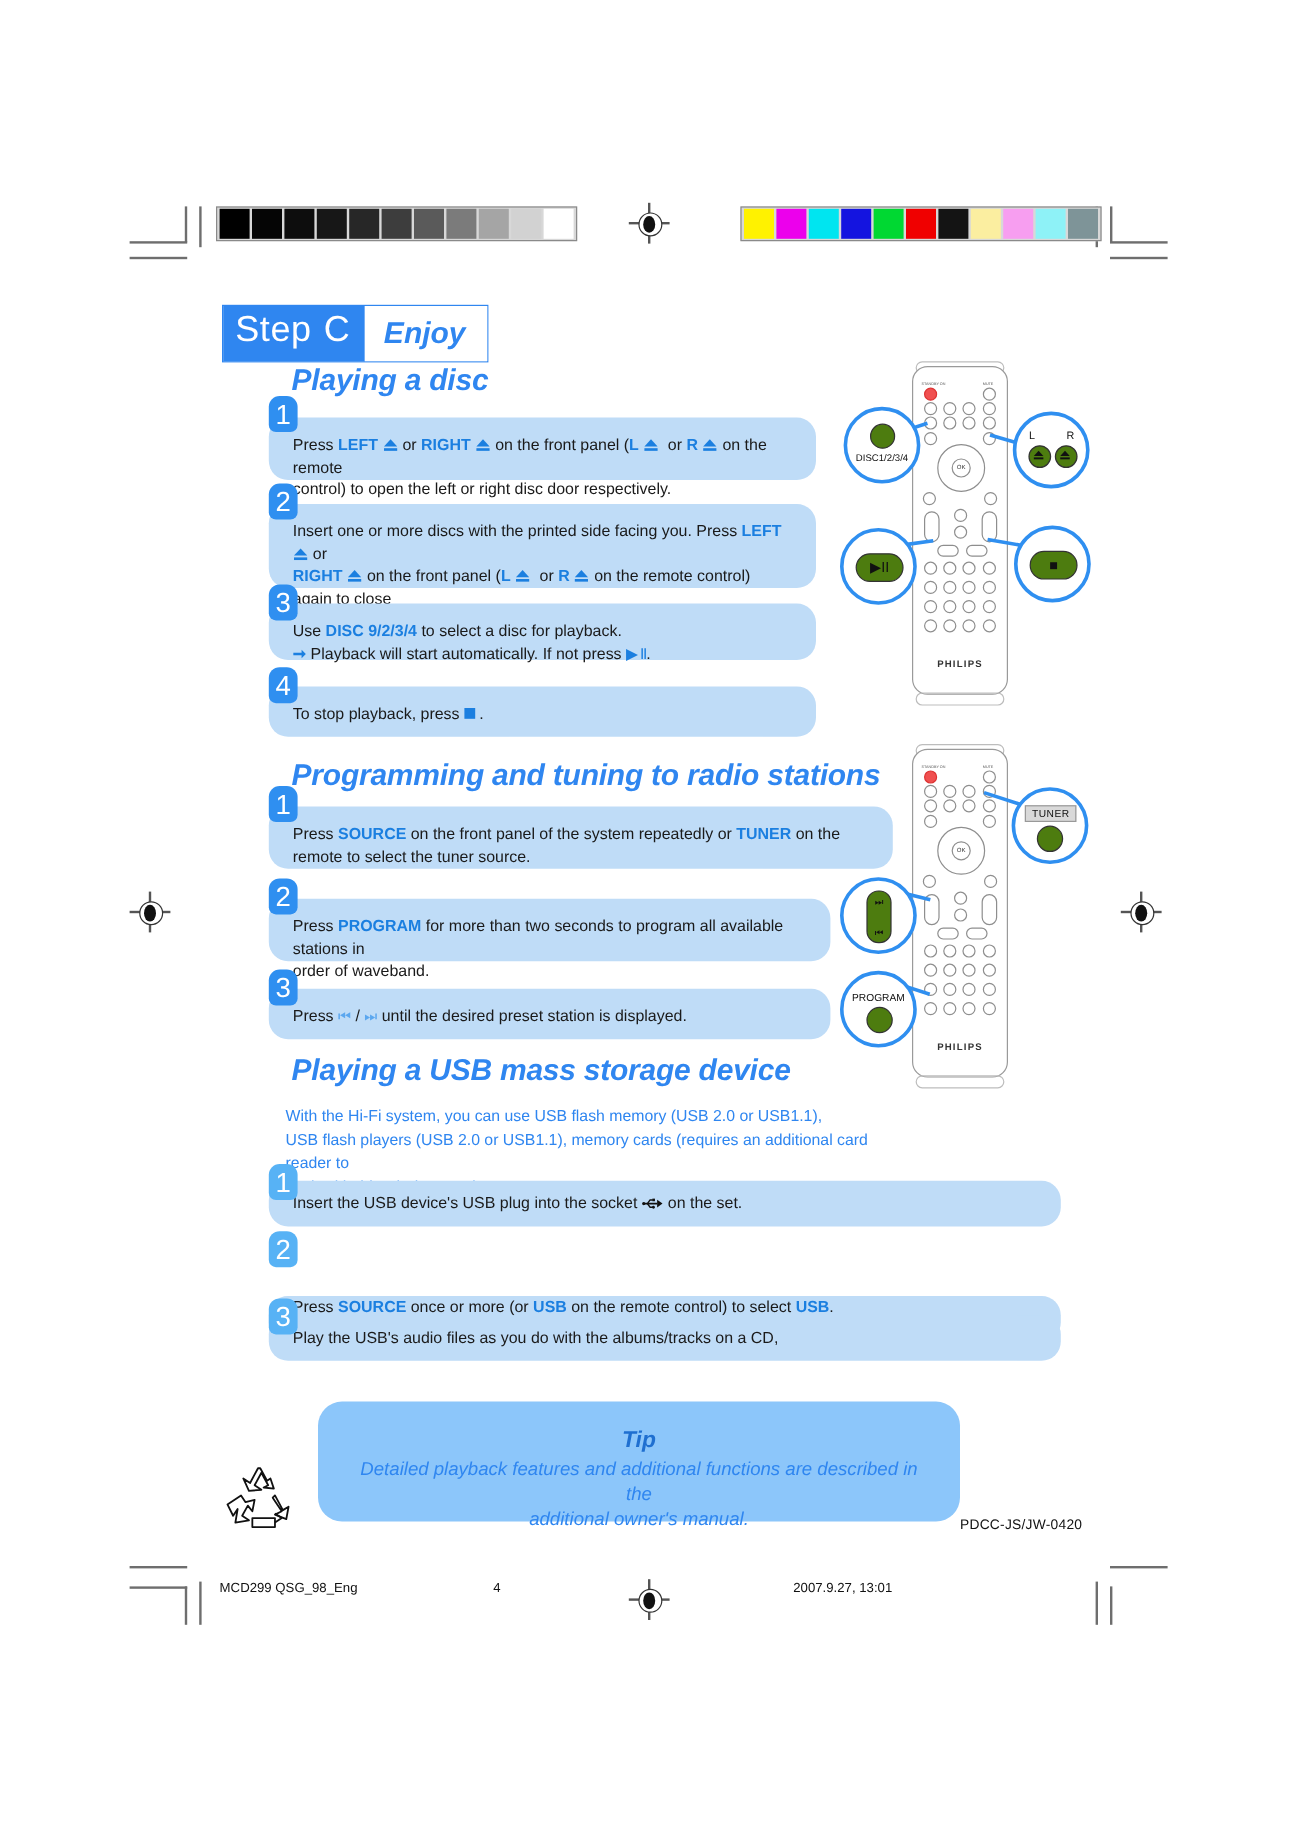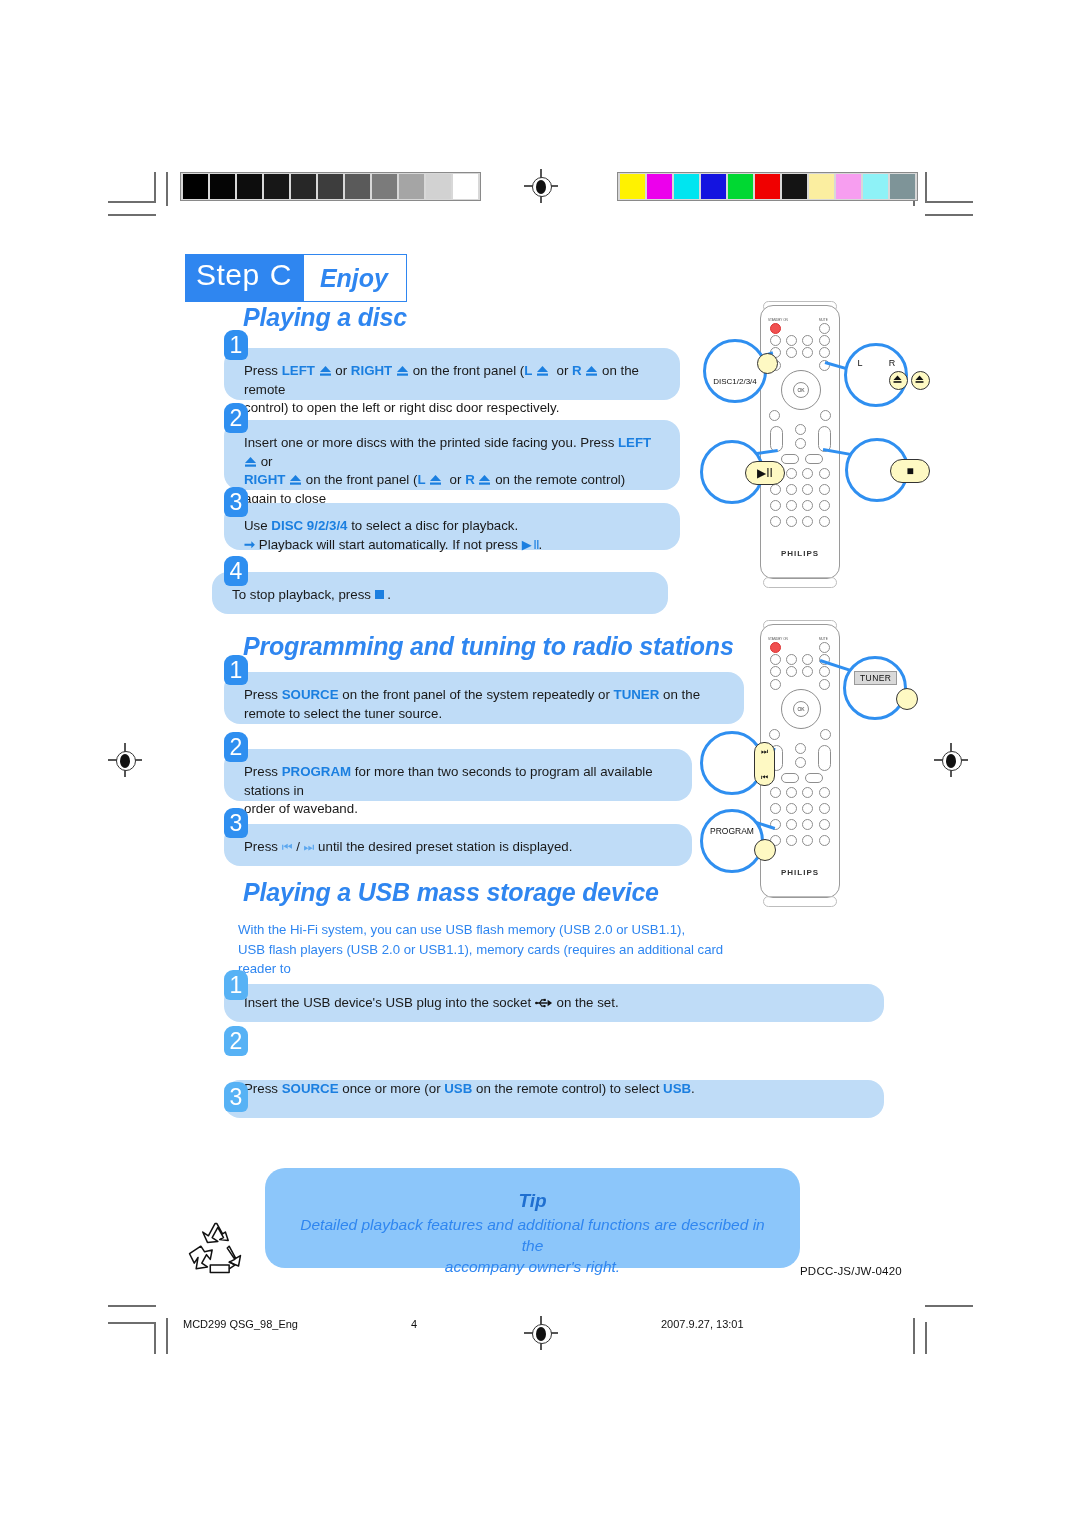--- a/index.html
+++ b/index.html
@@ -199,21 +199,21 @@
     border:3.4px solid #2f8ff0;
     border-radius:50%;
     background:#ffffff;
     z-index: 6;
   }
   .callout-label {
     position:absolute; width:100%; text-align:center; font-size:9px; color:#111; font-weight:400;
     white-space:nowrap;
   }
   .callout-btn {
-    position:absolute; border:1.4px solid #333; border-radius:50%; background:#fef9c3;margin-left:32px;
+    position:absolute; border:1.4px solid #333; border-radius:50%; background:#4d7c0f;
   }
   .callout-btn.sq-btn { border-radius:18px; }
   .leader {
     position:absolute; background:#2f8ff0; height:3.2px; transform-origin: left center; z-index:4;
   }
   .tuner-chip {
     position:absolute; background:#d9d9d9; border:0.8px solid #999; font-size:8.5px;
     padding:1px 5px; color:#111; letter-spacing:0.4px;
   }
 </style>
@@ -328,21 +328,21 @@
   </div>
 
   <div class="badge" style="left:224px;top:487px;">3</div>
   <div class="bubble" style="left:224px;top:503px;width:456px;height:47px;">
     Use <span class="b">DISC 9/2/3/4</span> to select a disc for playback.<br>
     <span class="arrow">➞</span> Playback will start automatically. If not press
     <span class="playpause">▶&nbsp;II</span>.
   </div>
 
   <div class="badge" style="left:224px;top:556px;">4</div>
-  <div class="bubble" style="left:212px;top:572px;width:456px;height:42px;">
+  <div class="bubble" style="left:224px;top:572px;width:456px;height:42px;">
     To stop playback, press <span class="sq"></span> .
   </div>
 
   <div class="section-title" style="left:243px;top:632px;">Programming and tuning to radio stations</div>
 
   <div class="badge" style="left:224px;top:655px;">1</div>
   <div class="bubble" style="left:224px;top:672px;width:520px;height:52px;">
     Press <span class="b">SOURCE</span> on the front panel of the system repeatedly or <span class="b">TUNER</span> on the<br>remote to select the tuner source.
   </div>
 
@@ -376,26 +376,29 @@
           <circle cx="10.6" cy="9.4" r="1.3" fill="#111"></circle>
         </svg></span> on the set.
   </div>
 
   <div class="badge pale" style="left:224px;top:1026px;">2</div>
   <div class="bubble" style="left:224px;top:1080px;width:660px;height:38px;padding-top:0;">
     Press <span class="b">SOURCE</span> once or more (or <span class="b">USB</span> on the remote control) to select <span class="b">USB</span>.
   </div>
 
   <div class="badge pale" style="left:224px;top:1082px;">3</div>
+  <div class="bubble" style="left:224px;top:1096px;width:660px;height:38px;padding-top:10px;">
+    <span>Play the USB's audio files as you do with the albums/tracks on a CD,</span>
+  </div>
 
   <div class="tip-box" style="left:265px;top:1168px;width:535px;height:100px;text-align:center;">
     <div class="tip-title">Tip</div>
     <div class="tip-text">
       <span>Detailed playback features and additional functions are described in the</span><br>
-      <span>accompany owner's right.</span>
+      <span>additional owner's manual.</span>
     </div>
   </div>
 
   <div class="recycle" style="left:182px;top:1216px;">
     <svg viewBox="0 0 70 70" width="66" height="66">
       <g fill="none" stroke="#111" stroke-width="1.6" stroke-linejoin="round">
         <path d="M35 8 L28 21 L22 17 L27 28 L38 27 L32 23 L38 12 L44 23 L40 25 L49 26 L46 17 L43 19 L37 8 Z"></path>
         <path d="M20 32 L8 40 L13 50 L17 44 L15 56 L27 54 L21 50 L26 41 L30 46 L32 36 L24 38 Z"></path>
         <path d="M48 34 L56 46 L50 49 L60 53 L62 42 L57 45 L50 32 Z"></path>
         <path d="M30 52 L30 60 L50 60 L50 52 L30 52 Z"></path>

